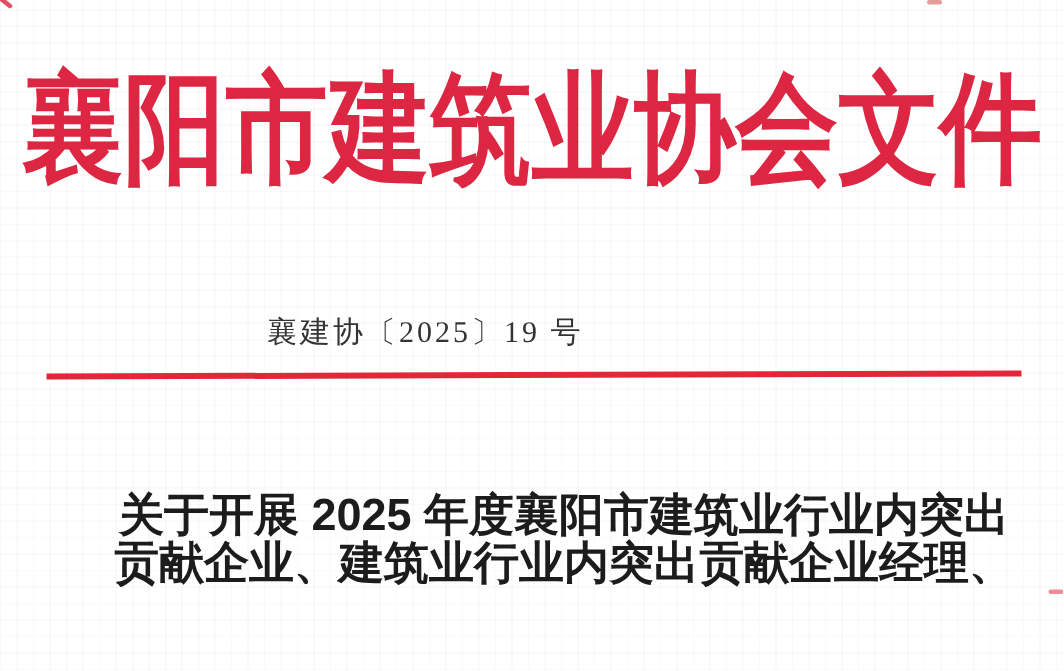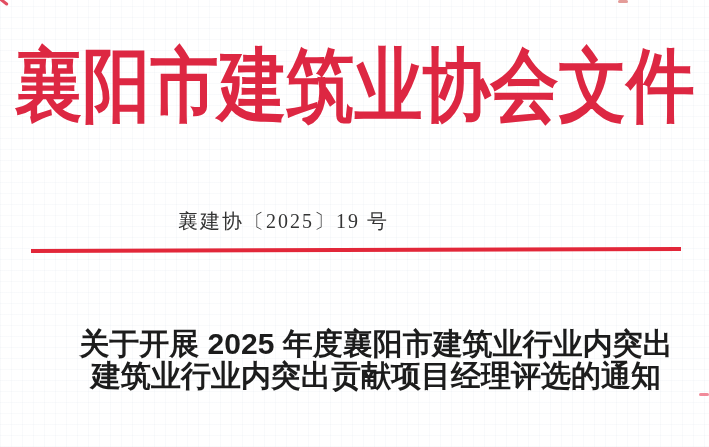--- a/index.html
+++ b/index.html
@@ -121,16 +121,16 @@
   <div class="artifact artifact-r"></div>
 
   <h1 class="red-header">襄阳市建筑业协会文件</h1>
 
   <div class="doc-number">襄建协〔2025〕19 号</div>
 
   <div class="red-divider"></div>
 
   <div class="subject">
     <div class="subject-line">关于开展 2025 年度襄阳市建筑业行业内突出</div>
-    <div class="subject-line">建筑业行业内突出贡献项目经理评选的通知</div>
+    <div class="subject-line">贡献企业、建筑业行业内突出贡献企业经理、</div>
   </div>
 
 </div>
 
 </body></html>

